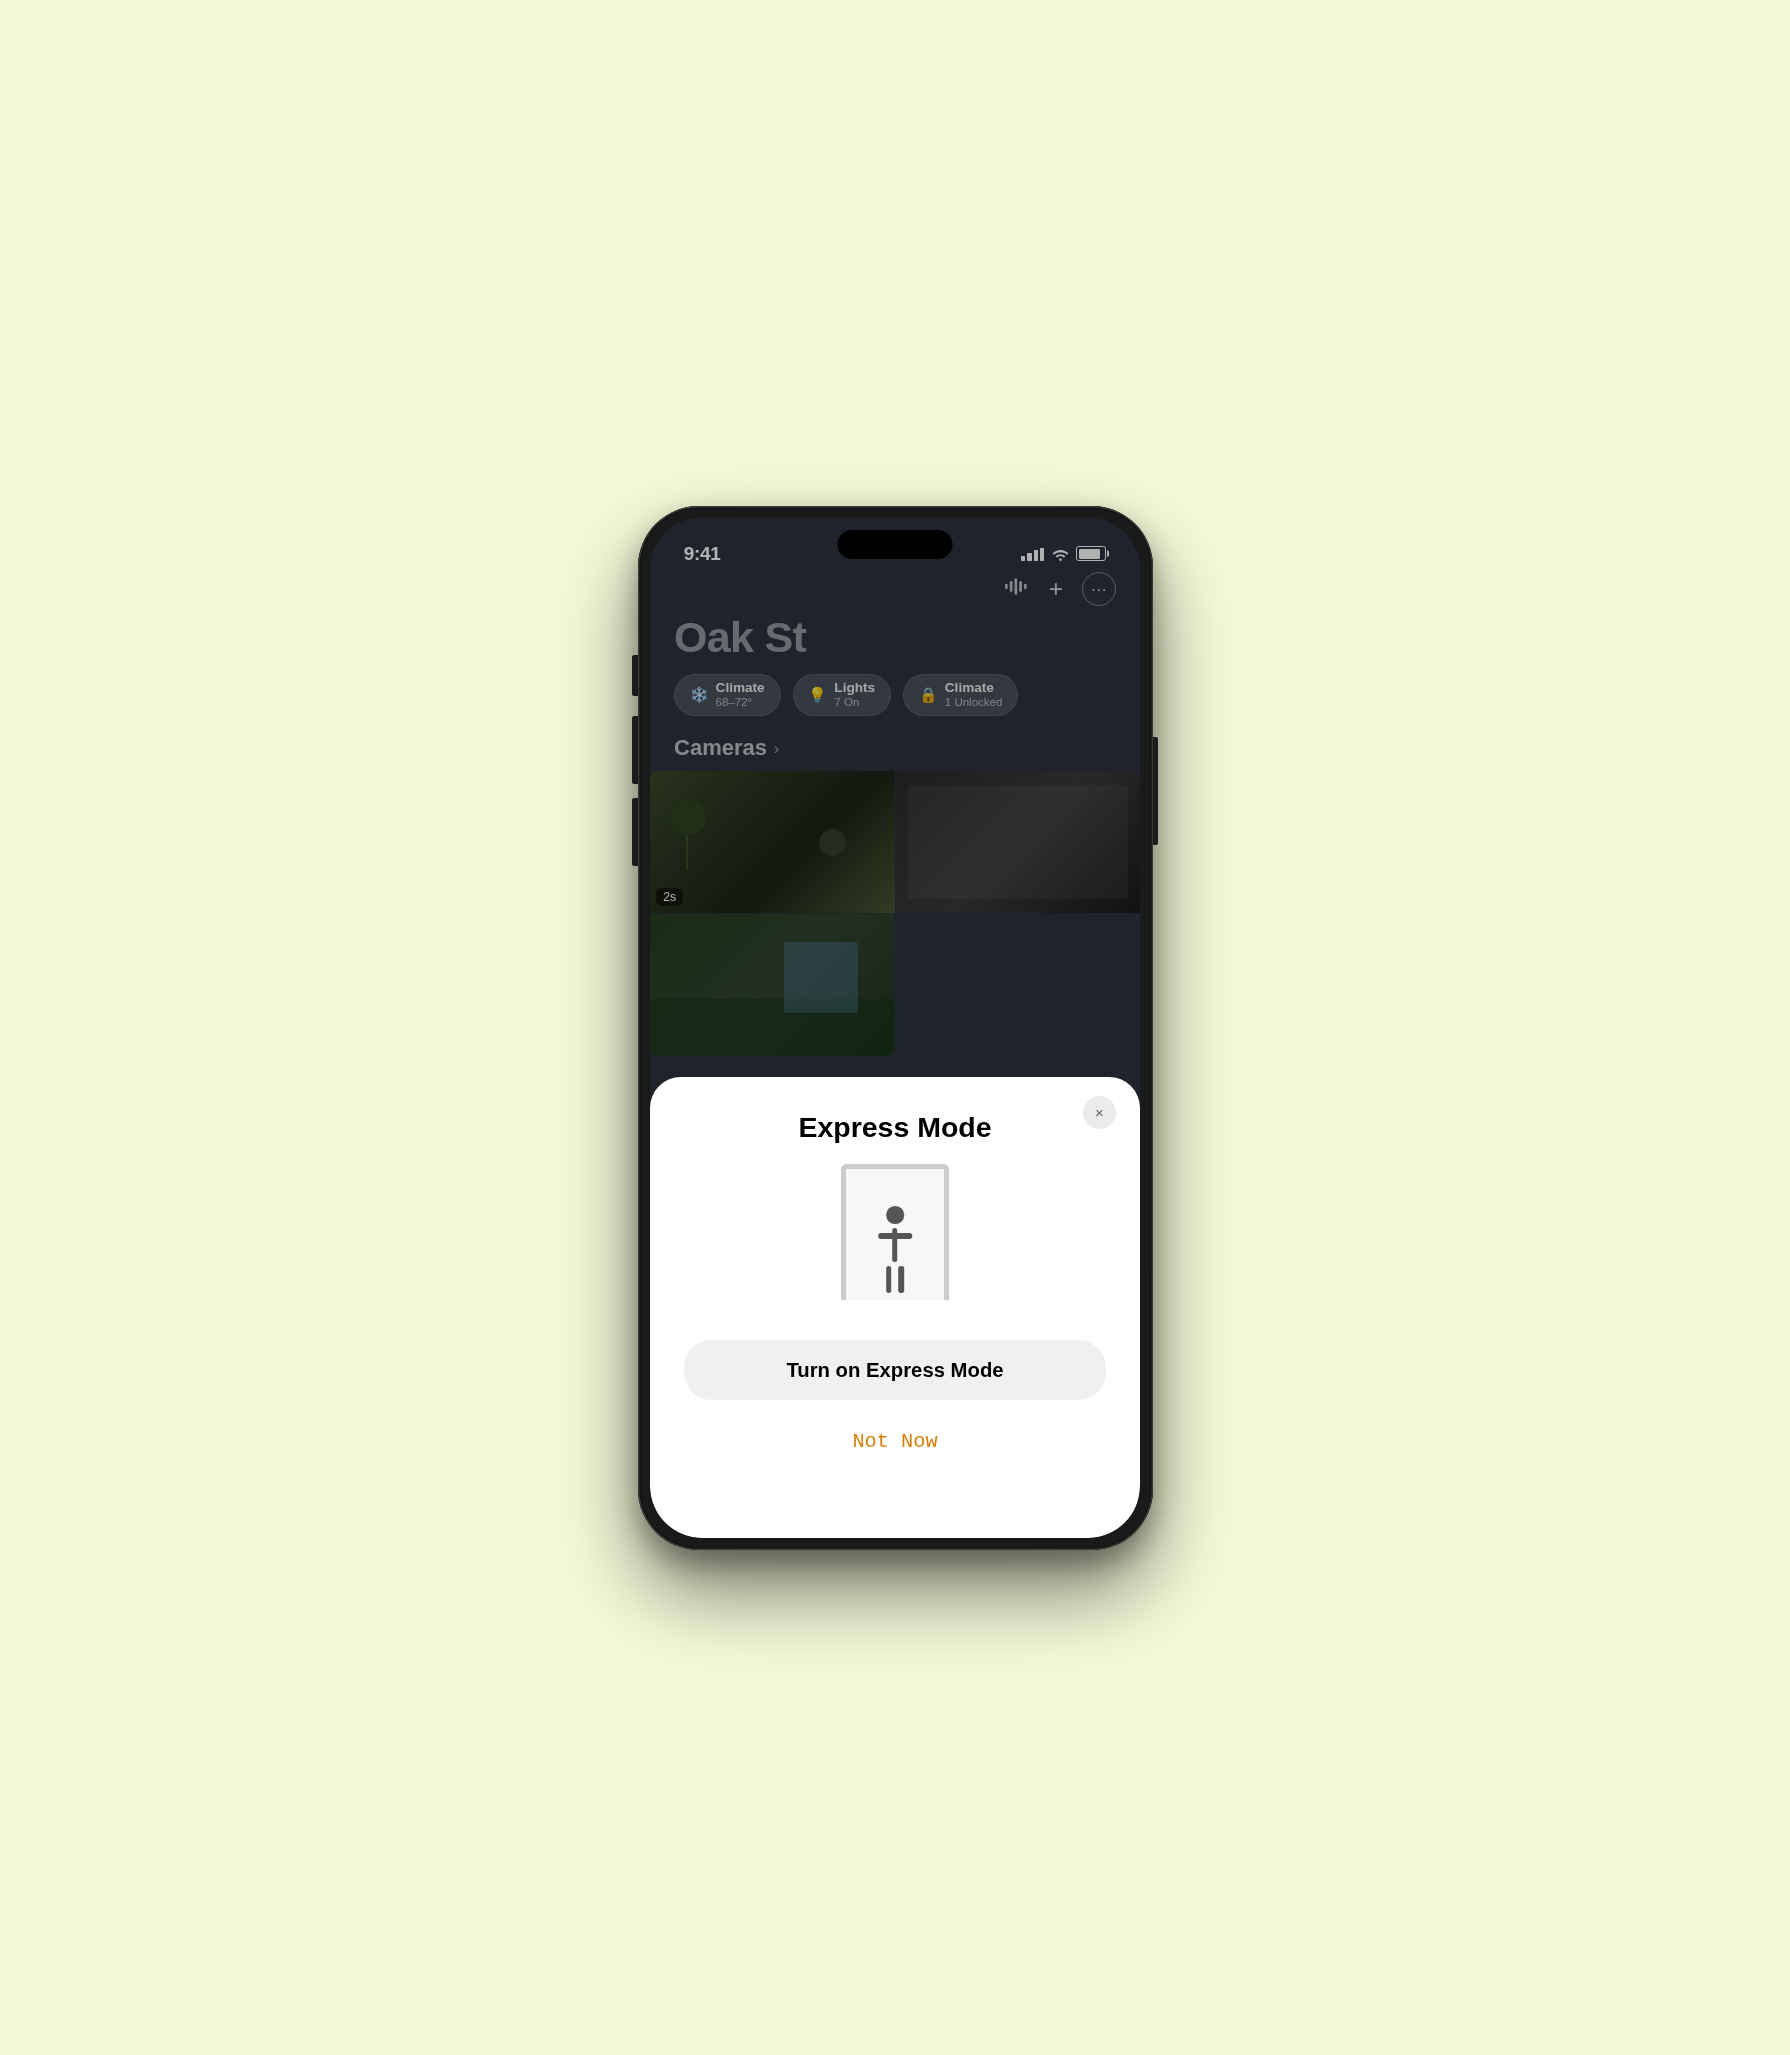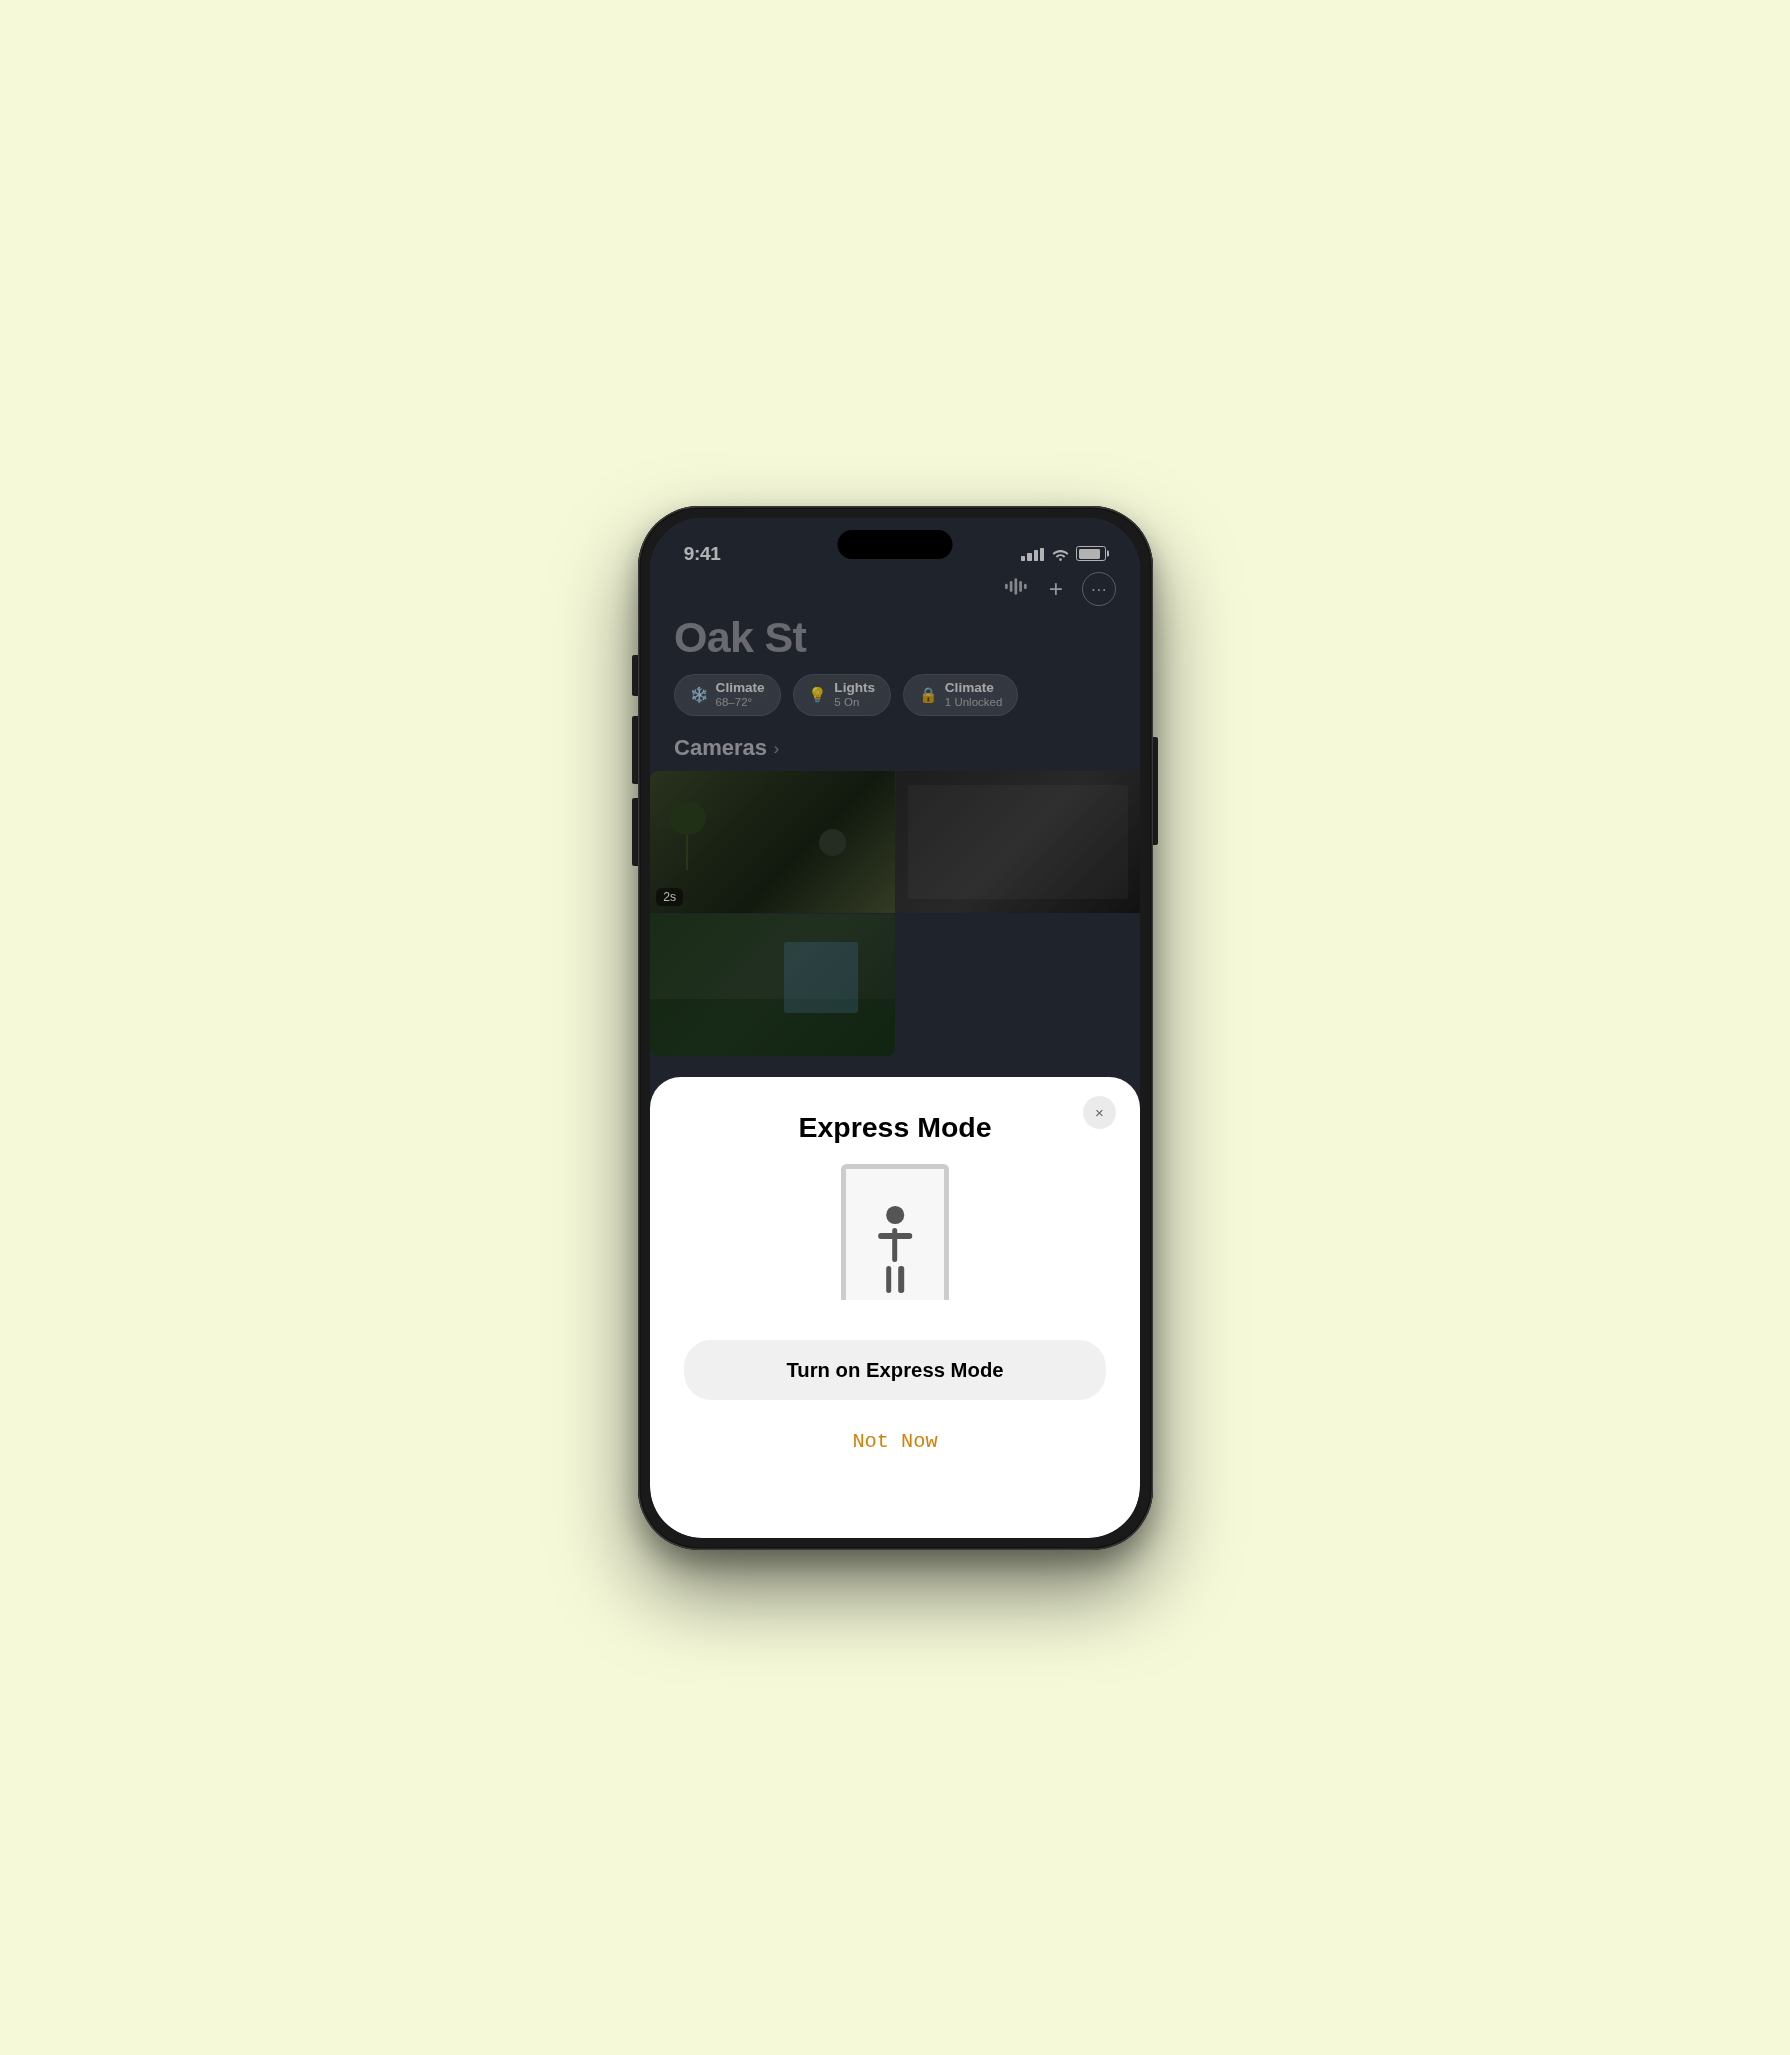--- a/index.html
+++ b/index.html
@@ -550,21 +550,21 @@
         <span class="pill-icon">❄️</span>
         <div class="pill-text-wrap">
           <span class="pill-label">Climate</span>
           <span class="pill-sub">68–72°</span>
         </div>
       </div>
       <div class="pill">
         <span class="pill-icon">💡</span>
         <div class="pill-text-wrap">
           <span class="pill-label">Lights</span>
-          <span class="pill-sub">5 On</span>
+          <span class="pill-sub">7 On</span>
         </div>
       </div>
       <div class="pill">
         <span class="pill-icon">🔒</span>
         <div class="pill-text-wrap">
           <span class="pill-label">Climate</span>
           <span class="pill-sub">1 Unlocked</span>
         </div>
       </div>
     </div>

